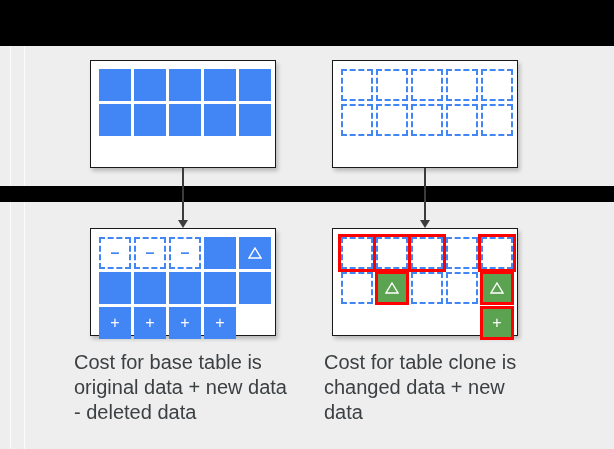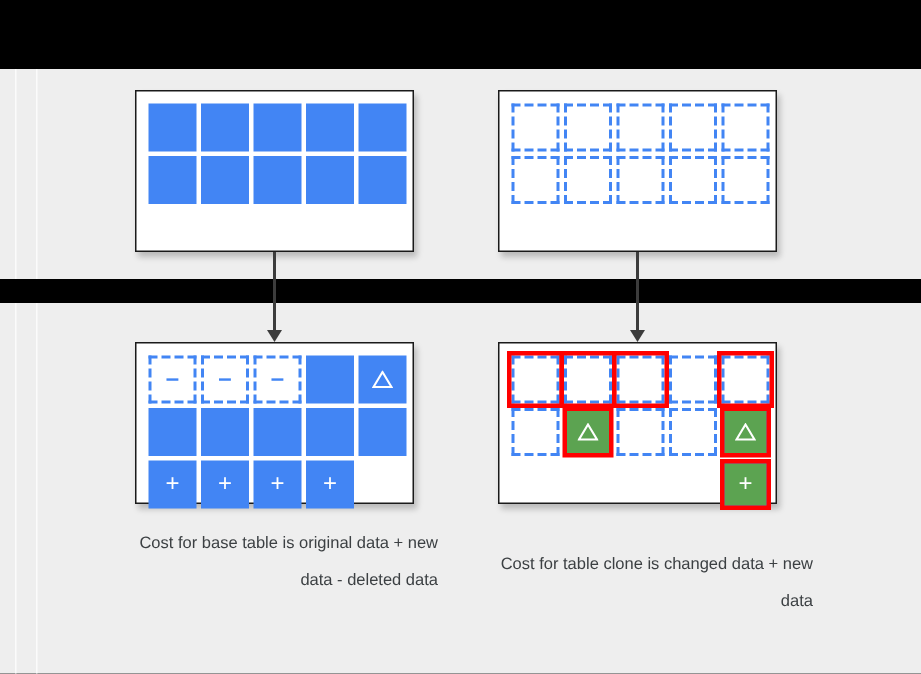--- a/index.html
+++ b/index.html
@@ -128,28 +128,28 @@
     border-left: 5px solid transparent;
     border-right: 5px solid transparent;
     border-top: 8px solid #3C3C3C;
   }
   #arrow-head-left  { left: 178px; top: 220px; }
   #arrow-head-right { left: 420px; top: 220px; }
 
   
   .caption {
     position: absolute;
-    text-align: right;
+    text-align: left;
     color: #3C4043;
-    font-size: 11px;
+    font-size: 20px;
     line-height: 25px;
     font-family: "Liberation Sans", sans-serif;
   }
   #caption-base  { left: 74px;  top: 350px; width: 218px; }
-  #caption-clone { left: 324px; top: 364px; width: 218px; }
+  #caption-clone { left: 324px; top: 350px; width: 218px; }
 </style>
 </head>
 <body>
 
 <div class="divider-bar" id="bar-top"></div>
 
 <div class="panel" id="panel-top">
   <div class="panel-rule rule-a"></div>
   <div class="panel-rule rule-b"></div>
 </div>

